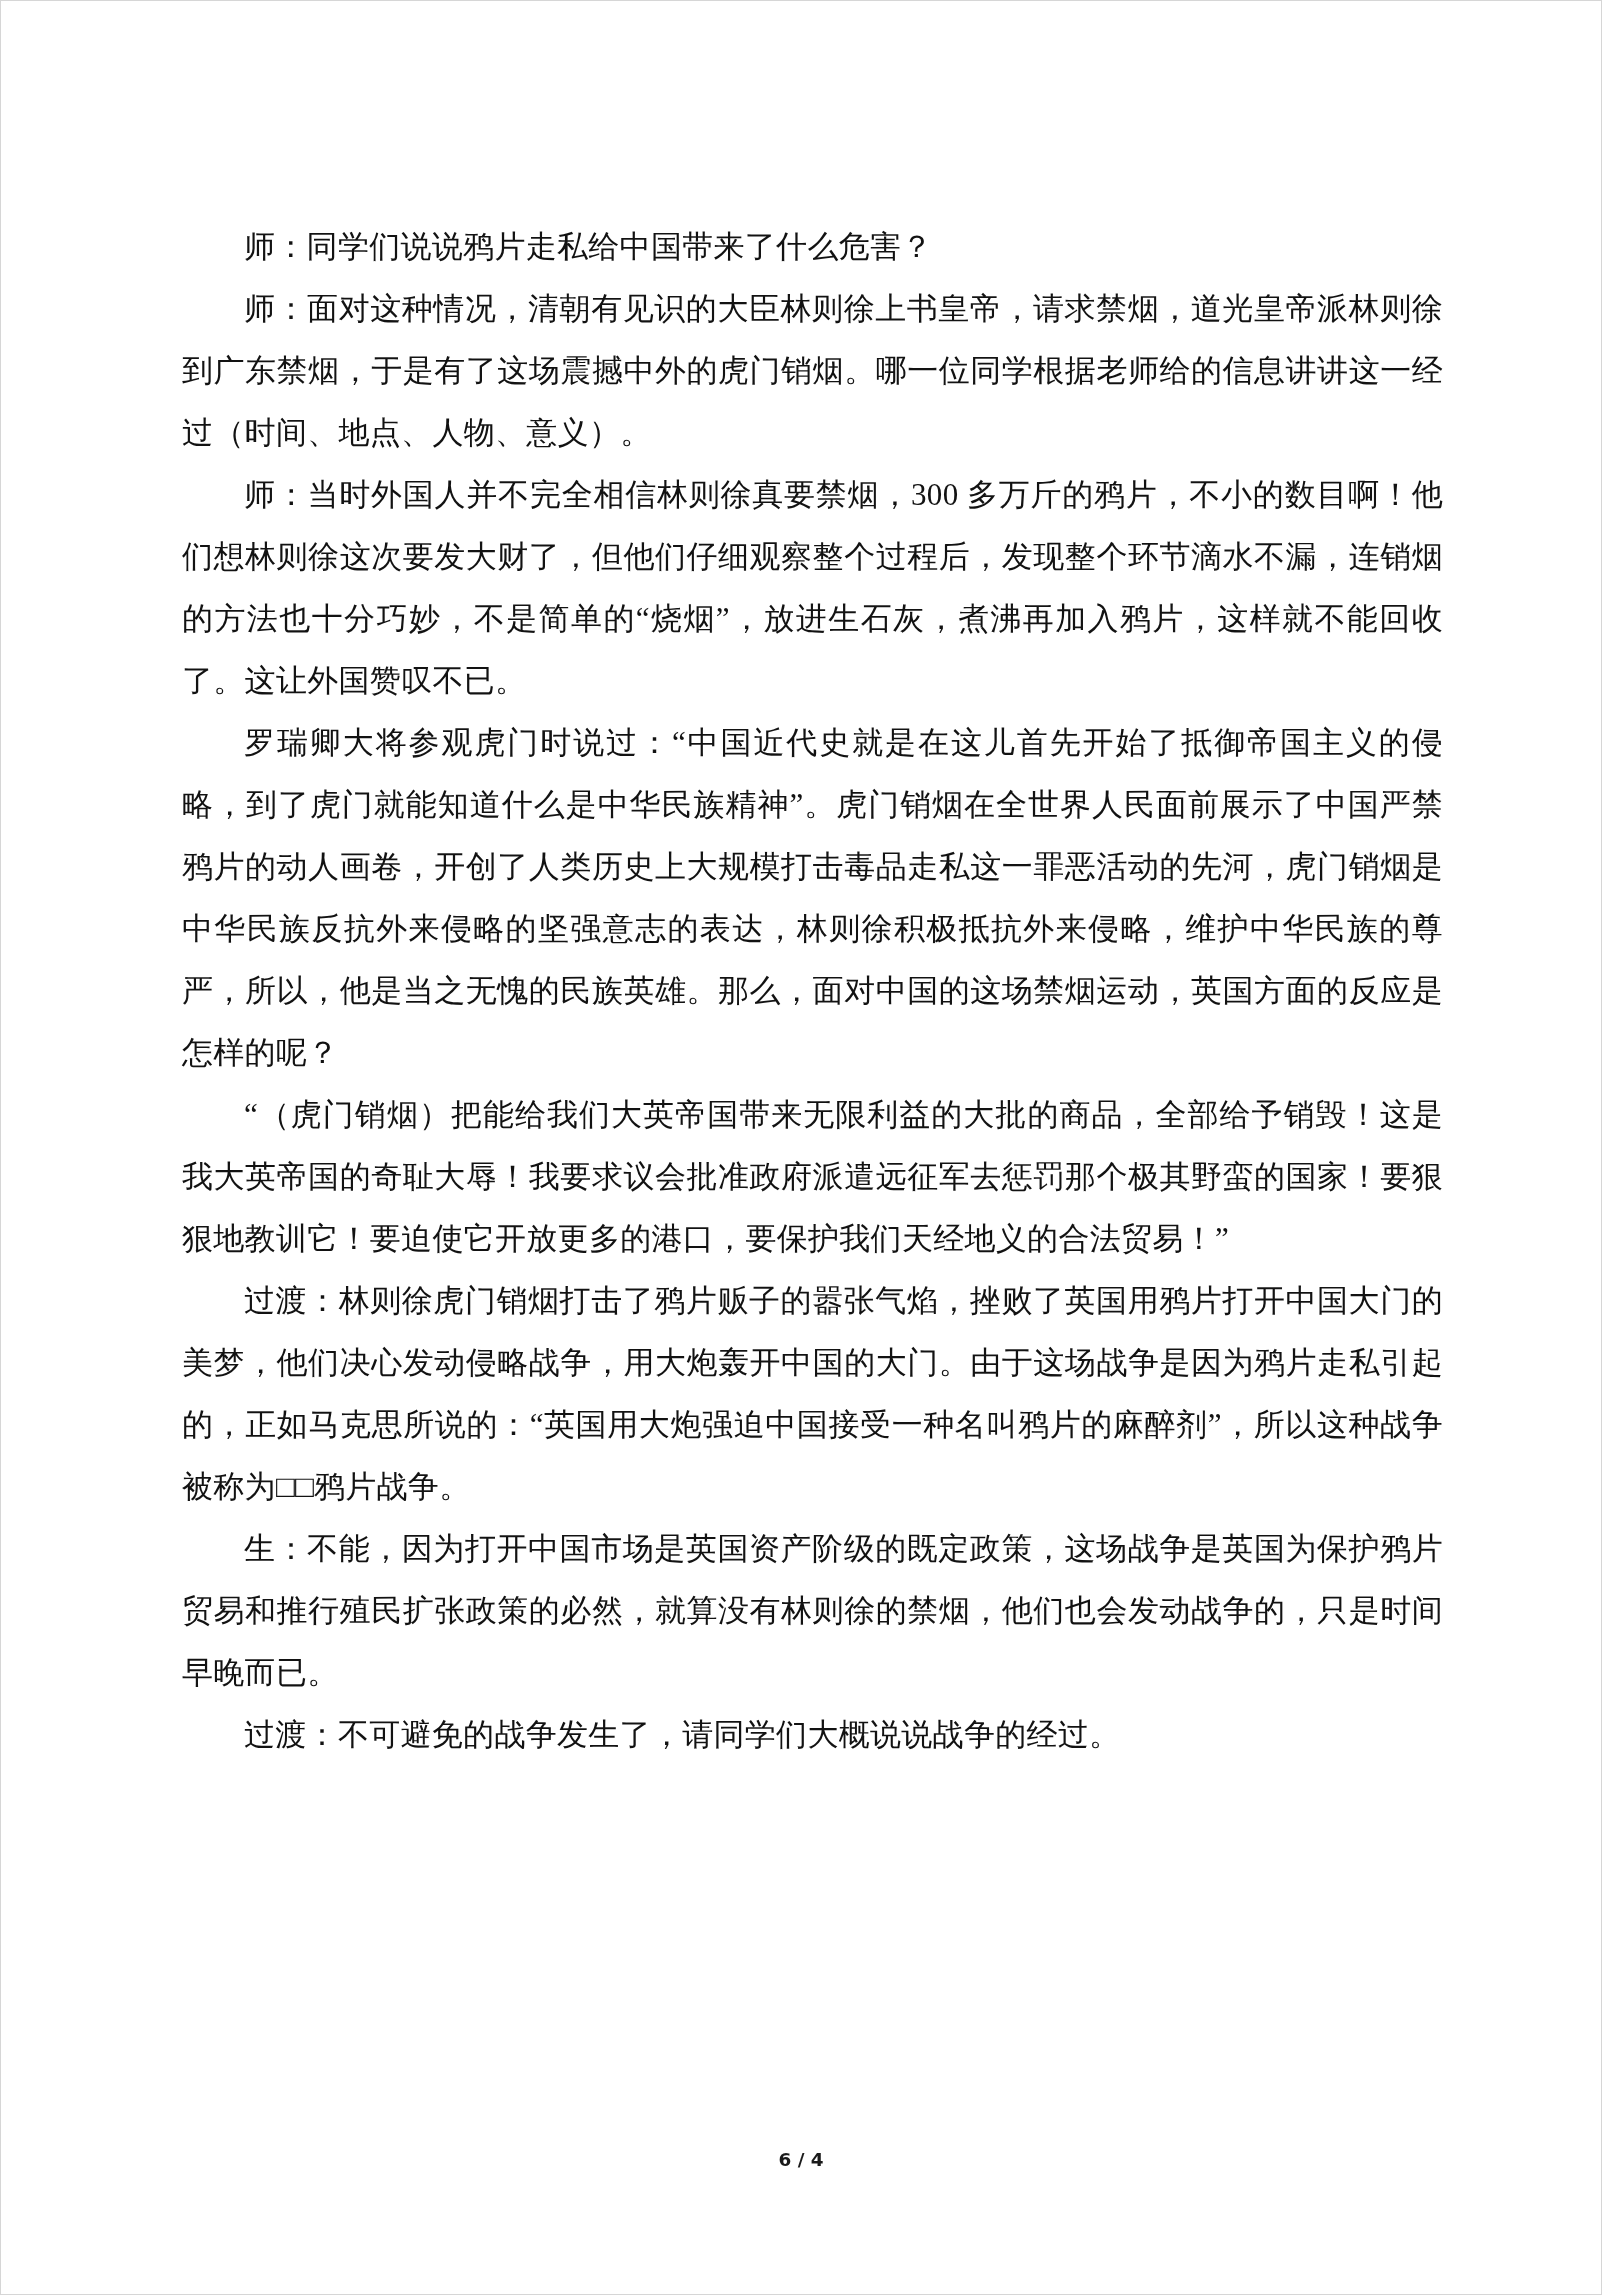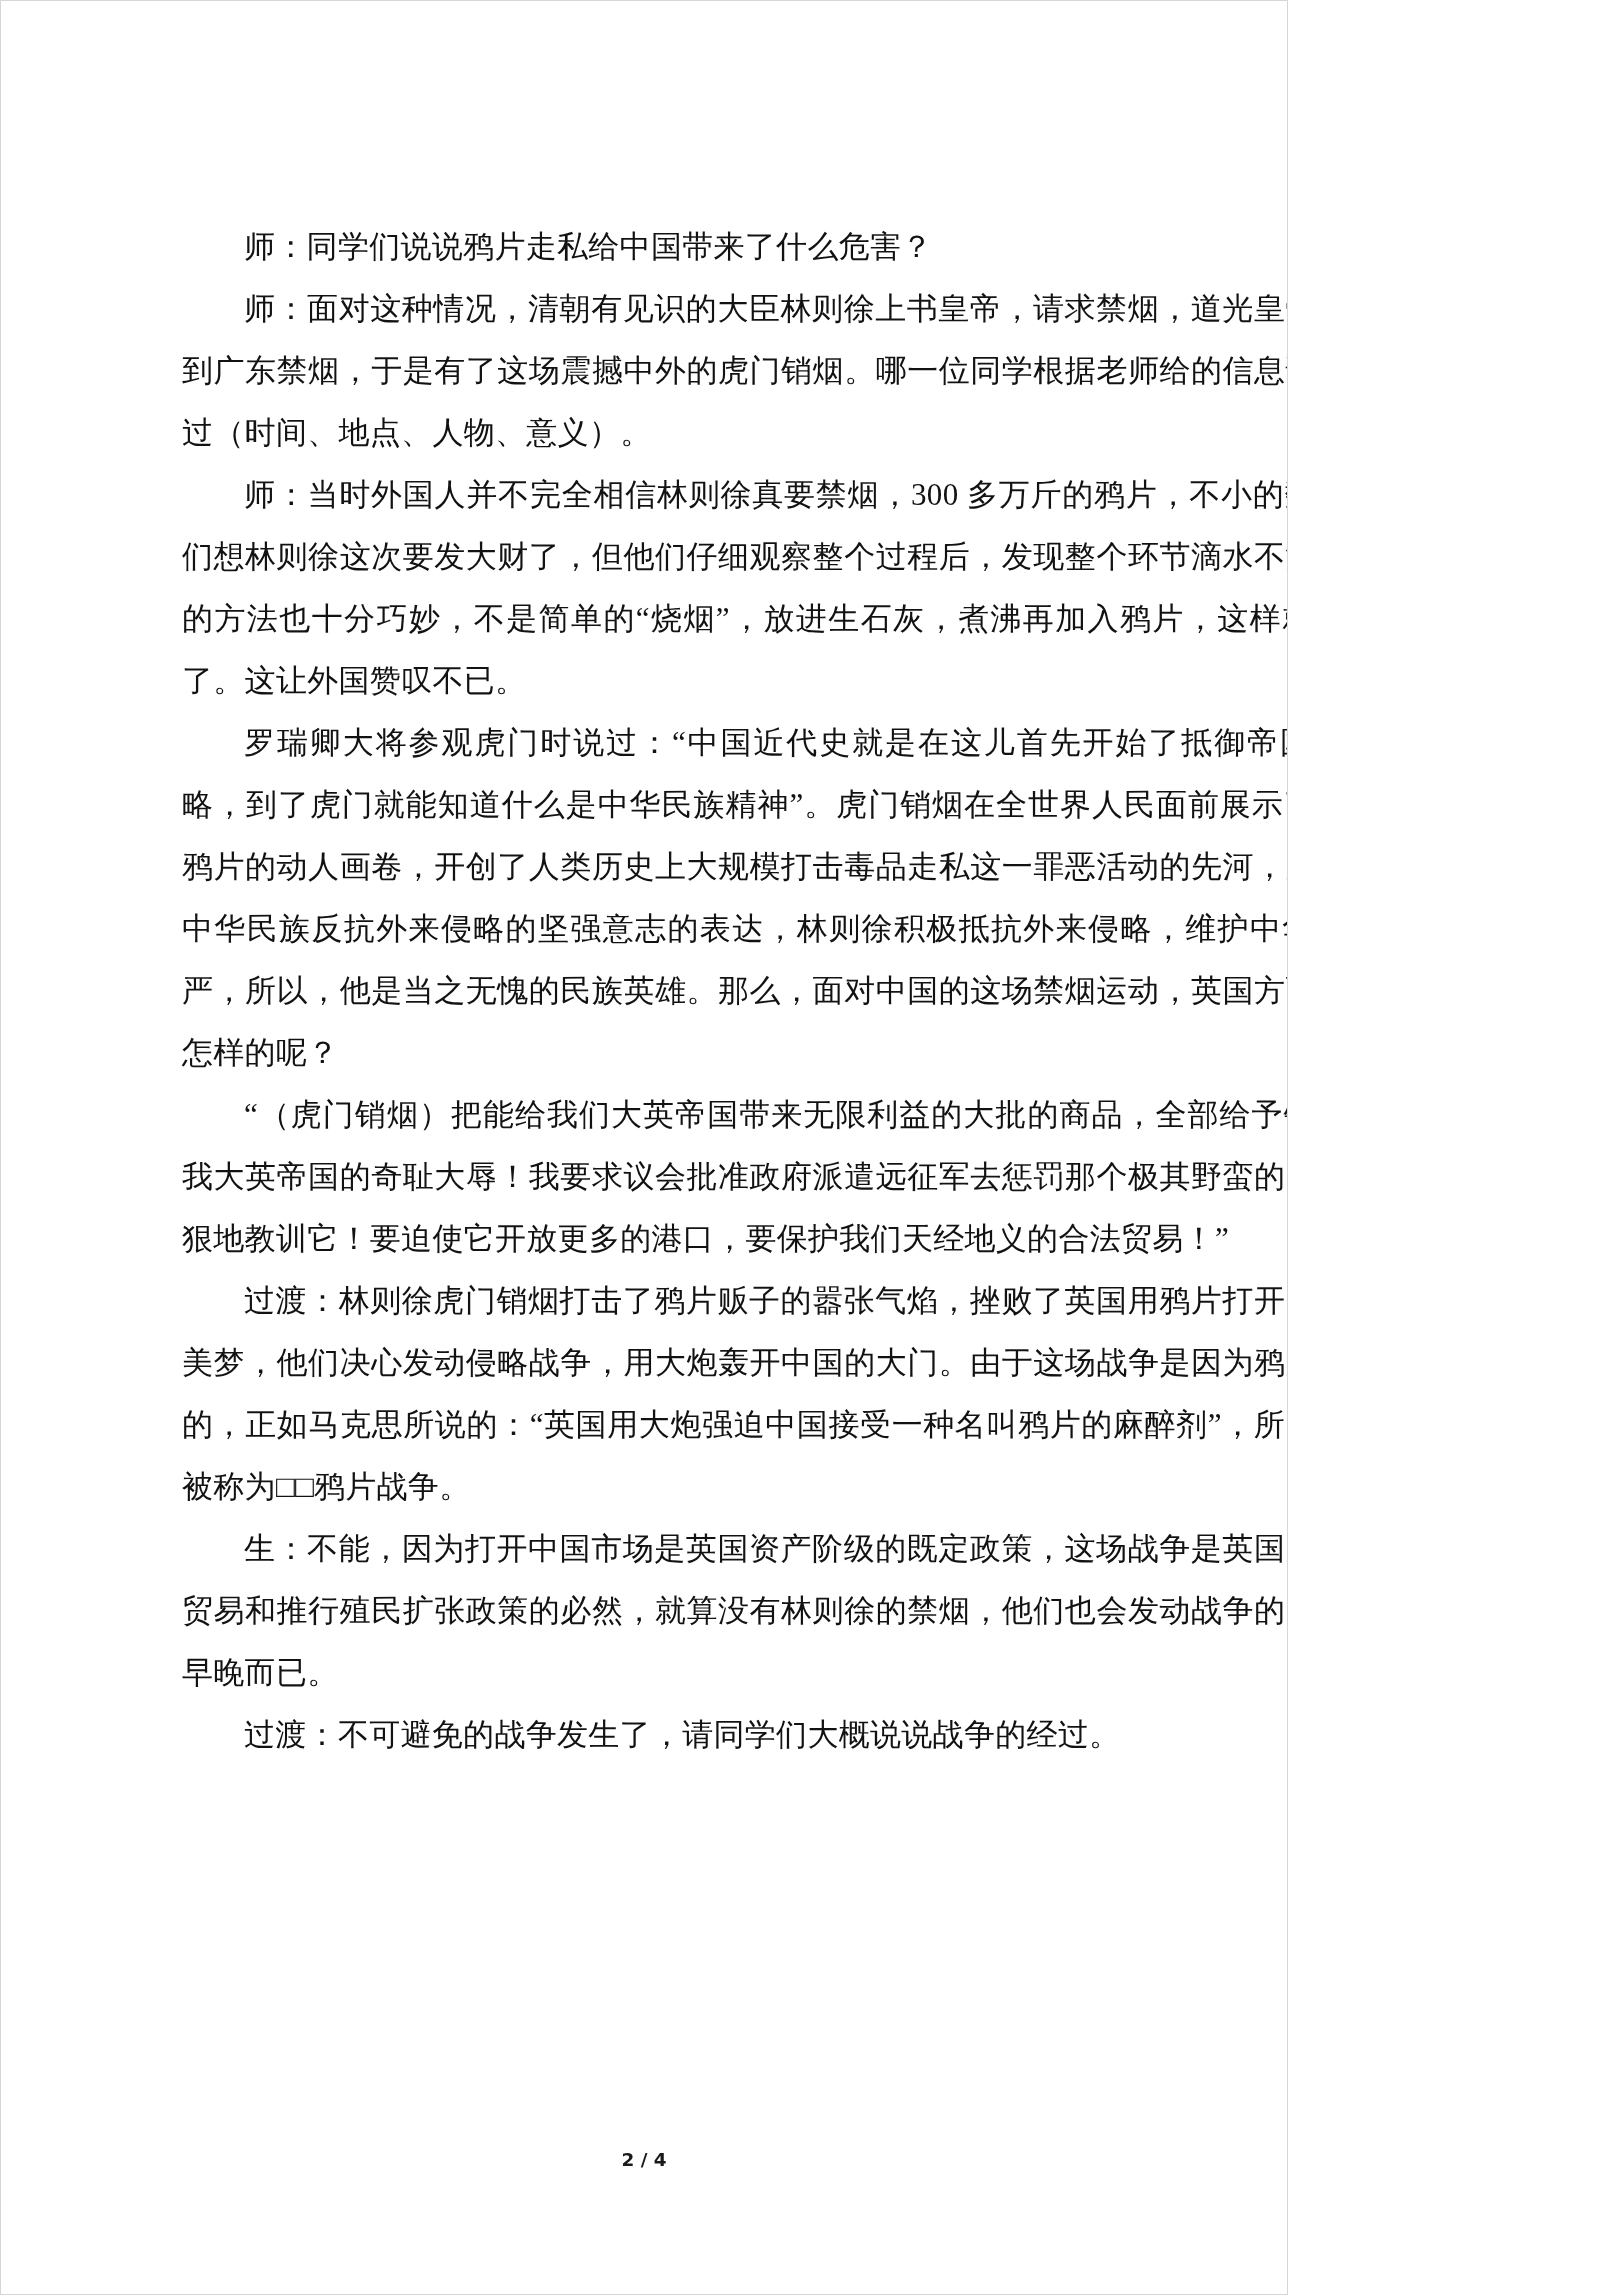--- a/index.html
+++ b/index.html
@@ -3,21 +3,21 @@
 <meta charset="utf-8">
 <style>
   html, body {
     margin: 0;
     padding: 0;
     background: #ffffff;
   }
   .page {
     box-sizing: border-box;
     position: relative;
-    width: 1288px;
+    width: 1602px;
     height: 2295px;
     background: #ffffff;
     border: 0.7px solid #d6d6d6;
     font-family: "Liberation Serif", "DejaVu Serif", serif;
     color: #121212;
     overflow: hidden;
   }
   .content {
     position: absolute;
     top: 215px;
@@ -53,15 +53,15 @@
   <div class="content">
     <p>师：同学们说说鸦片走私给中国带来了什么危害？</p>
     <p>师：面对这种情况，清朝有见识的大臣林则徐上书皇帝，请求禁烟，道光皇帝派林则徐到广东禁烟，于是有了这场震撼中外的虎门销烟。哪一位同学根据老师给的信息讲讲这一经过（时间、地点、人物、意义）。</p>
     <p>师：当时外国人并不完全相信林则徐真要禁烟，300 多万斤的鸦片，不小的数目啊！他们想林则徐这次要发大财了，但他们仔细观察整个过程后，发现整个环节滴水不漏，连销烟的方法也十分巧妙，不是简单的“烧烟”，放进生石灰，煮沸再加入鸦片，这样就不能回收了。这让外国赞叹不已。</p>
     <p>罗瑞卿大将参观虎门时说过：“中国近代史就是在这儿首先开始了抵御帝国主义的侵略，到了虎门就能知道什么是中华民族精神”。虎门销烟在全世界人民面前展示了中国严禁鸦片的动人画卷，开创了人类历史上大规模打击毒品走私这一罪恶活动的先河，虎门销烟是中华民族反抗外来侵略的坚强意志的表达，林则徐积极抵抗外来侵略，维护中华民族的尊严，所以，他是当之无愧的民族英雄。那么，面对中国的这场禁烟运动，英国方面的反应是怎样的呢？</p>
     <p>“（虎门销烟）把能给我们大英帝国带来无限利益的大批的商品，全部给予销毁！这是我大英帝国的奇耻大辱！我要求议会批准政府派遣远征军去惩罚那个极其野蛮的国家！要狠狠地教训它！要迫使它开放更多的港口，要保护我们天经地义的合法贸易！”</p>
     <p>过渡：林则徐虎门销烟打击了鸦片贩子的嚣张气焰，挫败了英国用鸦片打开中国大门的美梦，他们决心发动侵略战争，用大炮轰开中国的大门。由于这场战争是因为鸦片走私引起的，正如马克思所说的：“英国用大炮强迫中国接受一种名叫鸦片的麻醉剂”，所以这种战争被称为□□鸦片战争。</p>
     <p>生：不能，因为打开中国市场是英国资产阶级的既定政策，这场战争是英国为保护鸦片贸易和推行殖民扩张政策的必然，就算没有林则徐的禁烟，他们也会发动战争的，只是时间早晚而已。</p>
     <p>过渡：不可避免的战争发生了，请同学们大概说说战争的经过。</p>
   </div>
-  <div class="footer">2 / 4</div>
+  <div class="footer">6 / 4</div>
 </div>
 
 
 </body></html>

